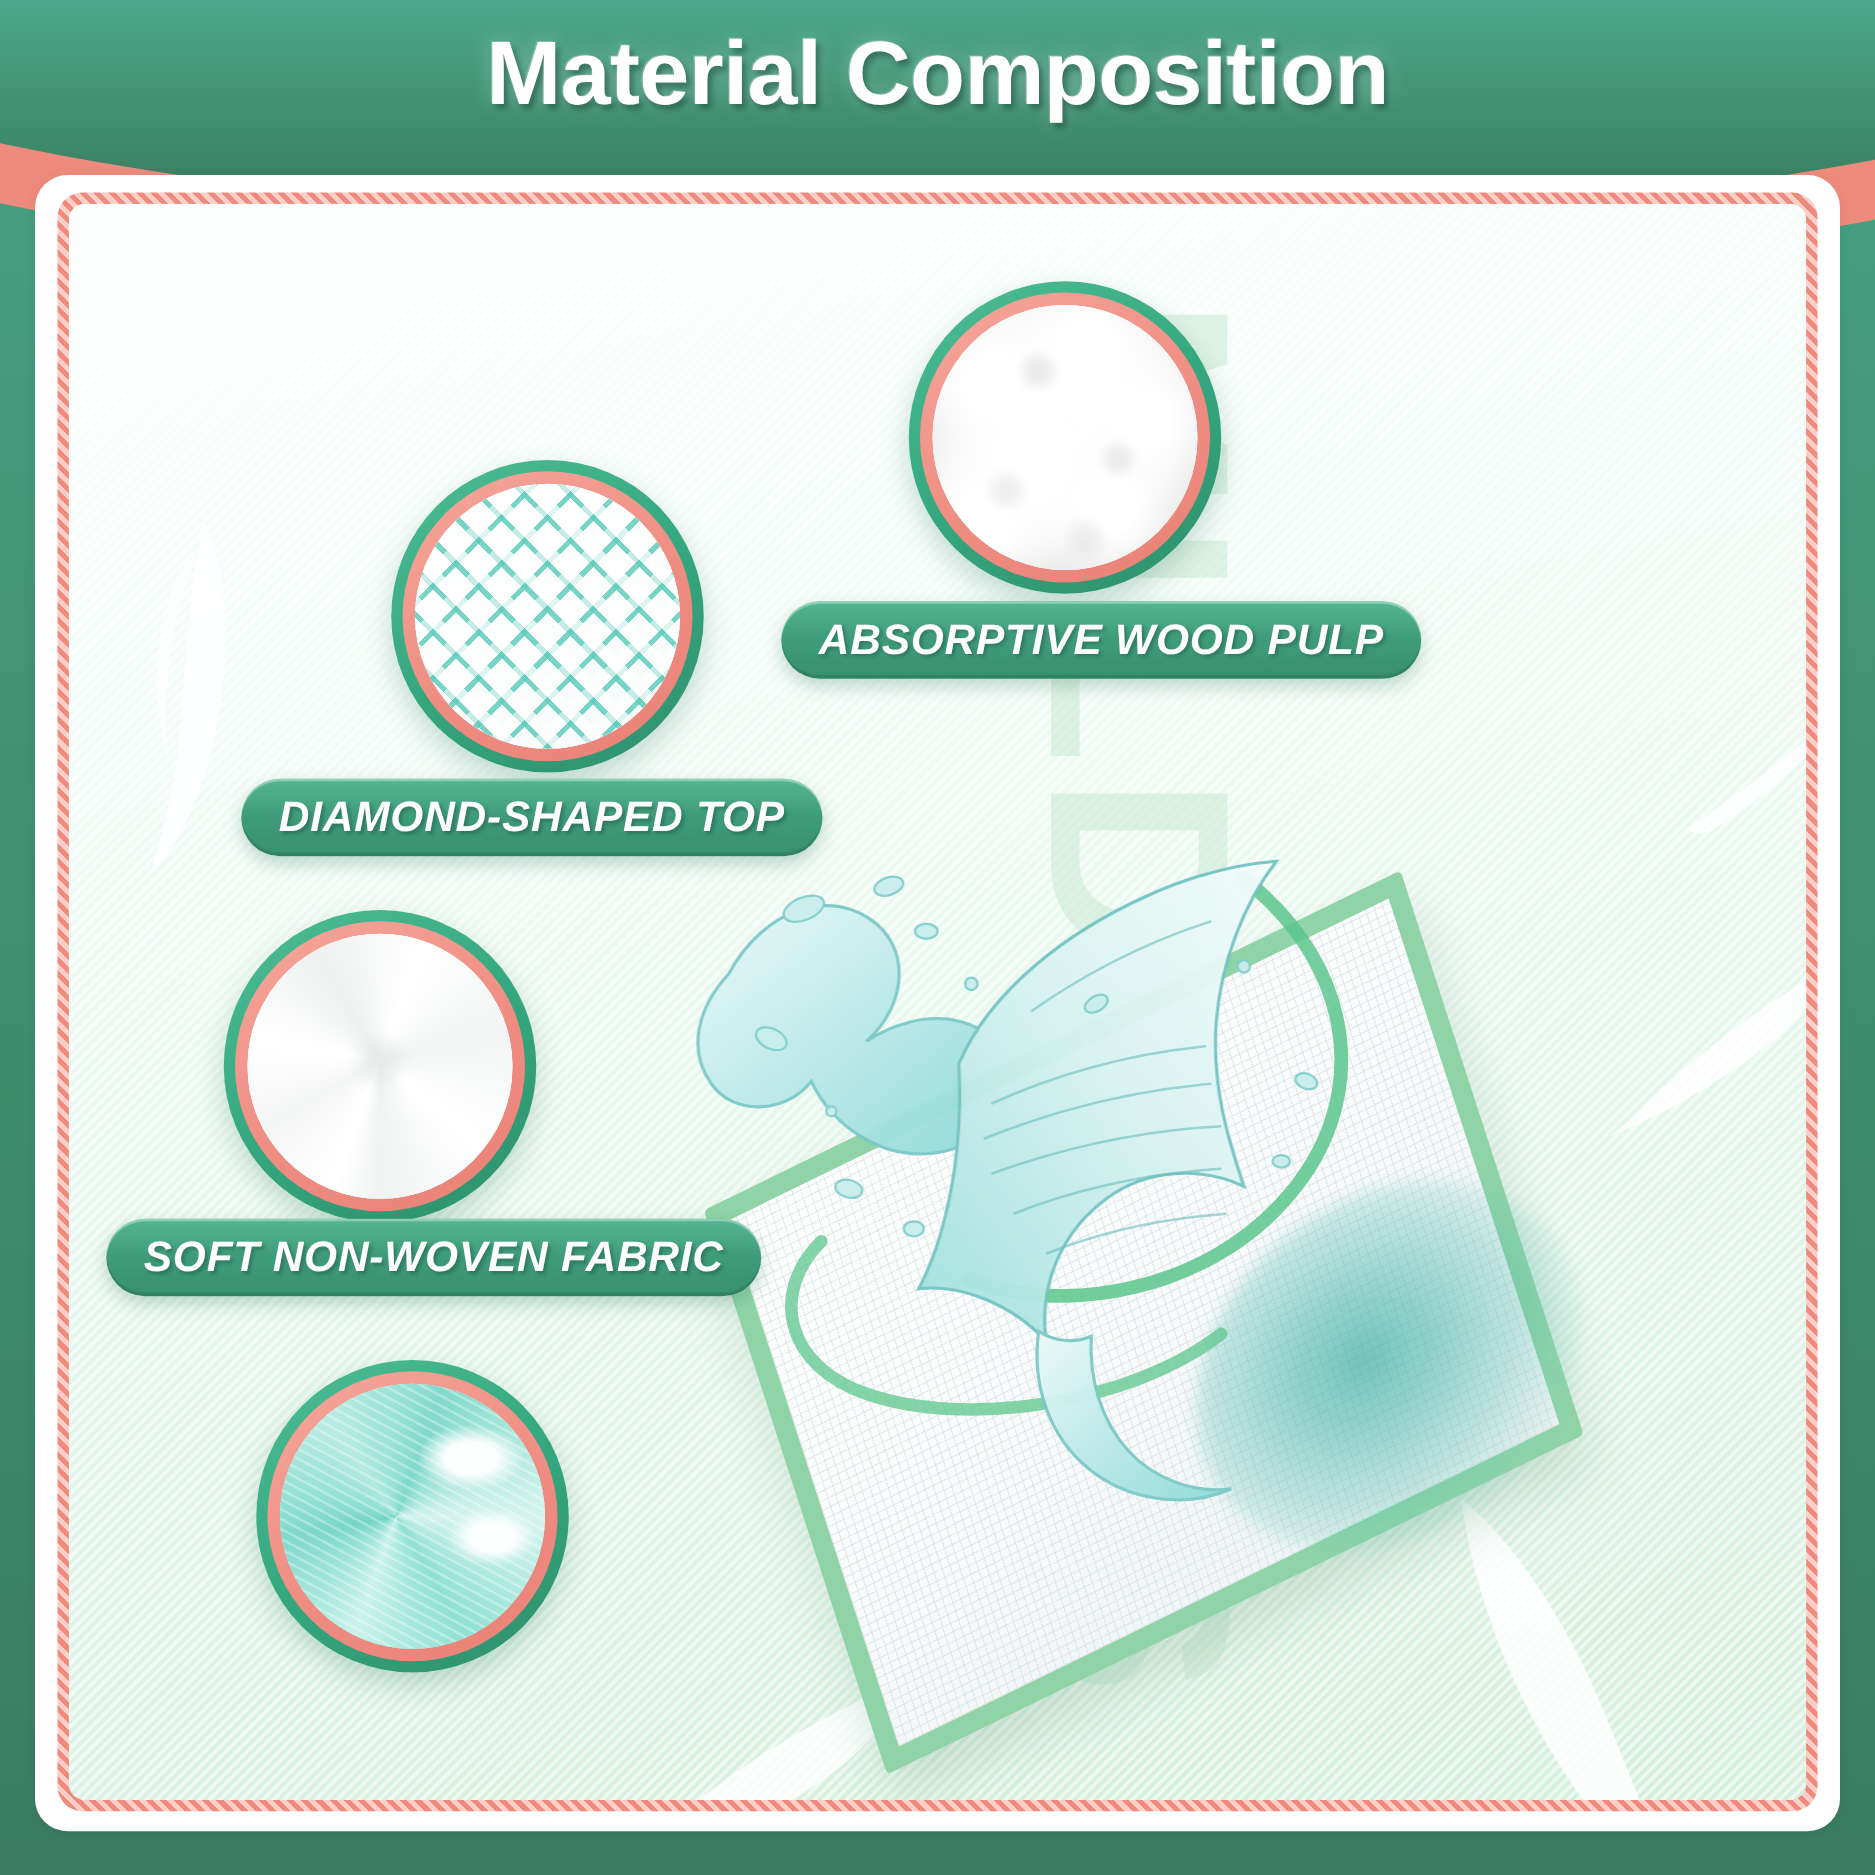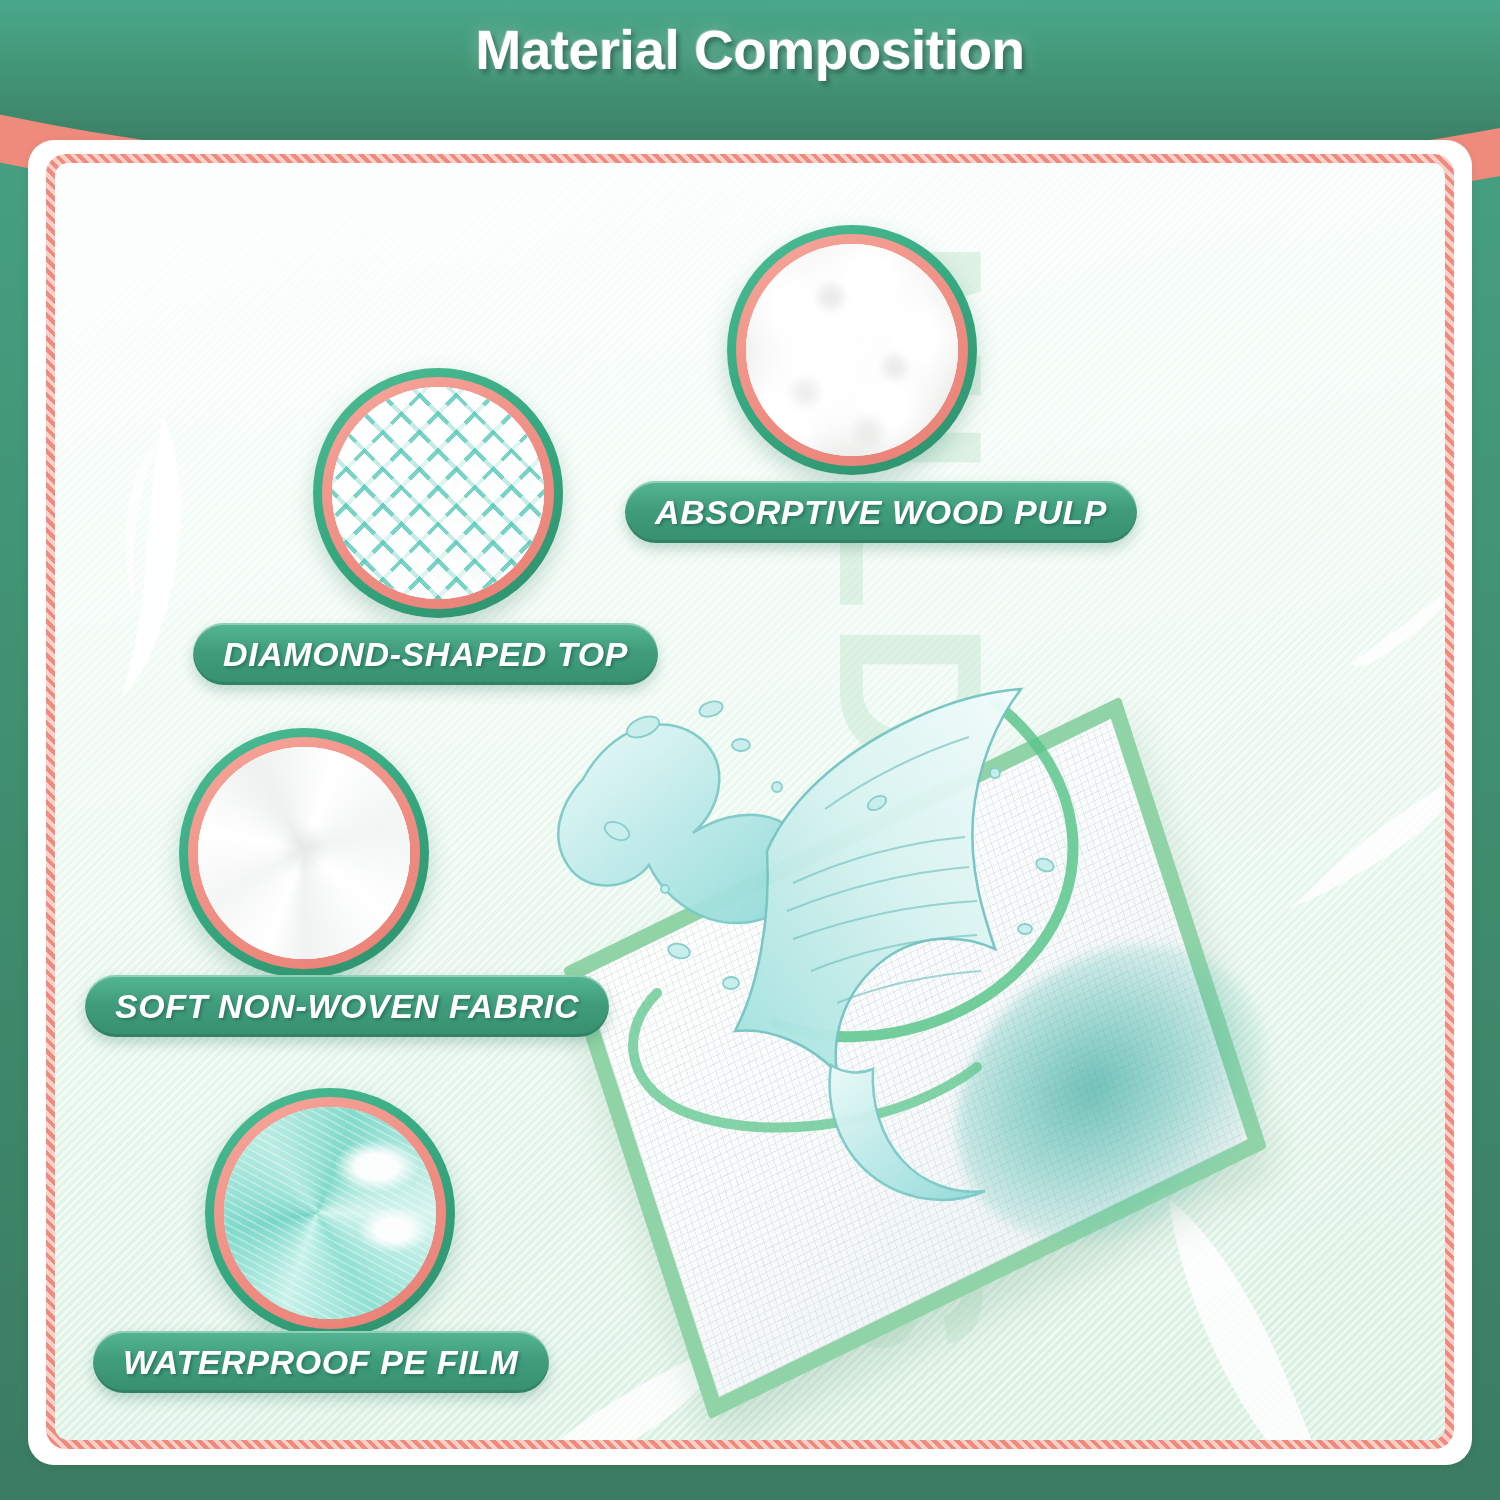--- a/index.html
+++ b/index.html
@@ -17,21 +17,21 @@
 
   
   .header-band{
     position:absolute;left:0;top:0;width:1500px;height:150px;
     background:linear-gradient(180deg,#4aa88a 0%,#409071 60%,#3c7f64 100%);
     z-index:5;
   }
   .title{
     position:absolute;left:0;top:18px;width:1500px;
     text-align:center;z-index:12;
-    font-size:55px;font-weight:bold;color:#ffffff;
+    font-size:72px;font-weight:bold;color:#ffffff;
     letter-spacing:-0.5px;
     text-shadow:
        3px 4px 5px rgba(20,70,55,.55),
        0 0 18px rgba(255,255,255,.30),
       -1px -1px 0 rgba(255,255,255,.25);
   }
 
   
   .coral-sweep{
     position:absolute;left:-30px;top:96px;width:1560px;height:130px;z-index:8;
@@ -378,19 +378,18 @@
             <div class="tex-pefilm"></div>
           </div>
         </div>
 
         <div class="pill" style="left:570px;top:318px;">ABSORPTIVE WOOD PULP</div>
 
         <div class="pill" style="left:138px;top:460px;">DIAMOND-SHAPED TOP</div>
 
         <div class="pill" style="left:30px;top:812px;">SOFT NON-WOVEN FABRIC</div>
 
-        <div class="pill" style="left:38px;top:1168px;">WATERPROOF PE FILM</div>
 
       </div>
     </div>
   </div>
 
 </div>
 
 </body></html>

